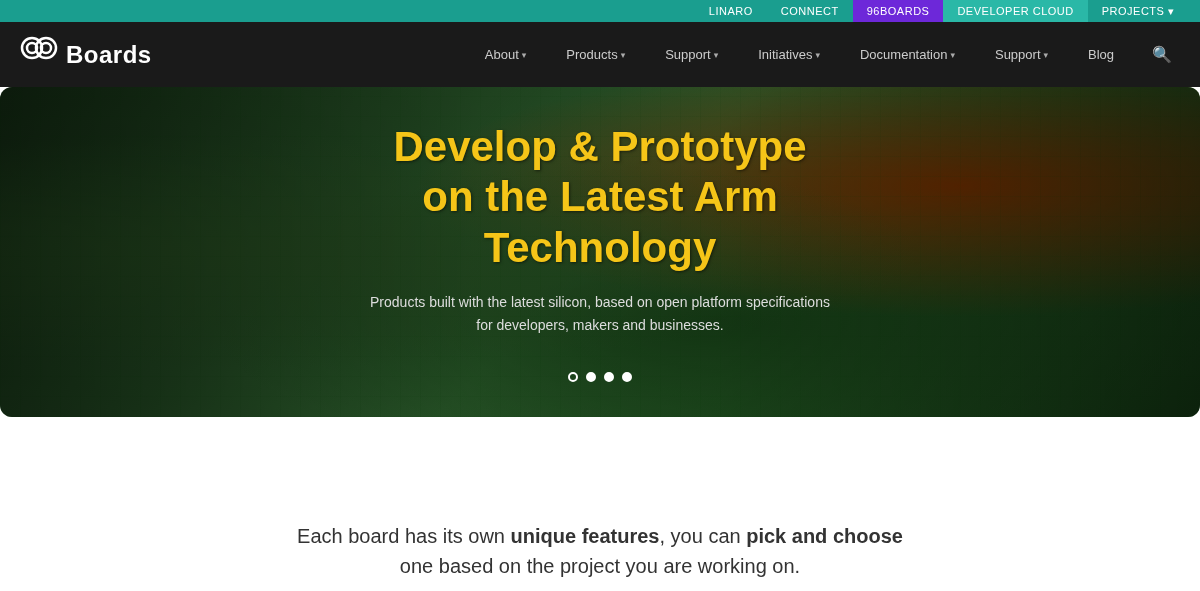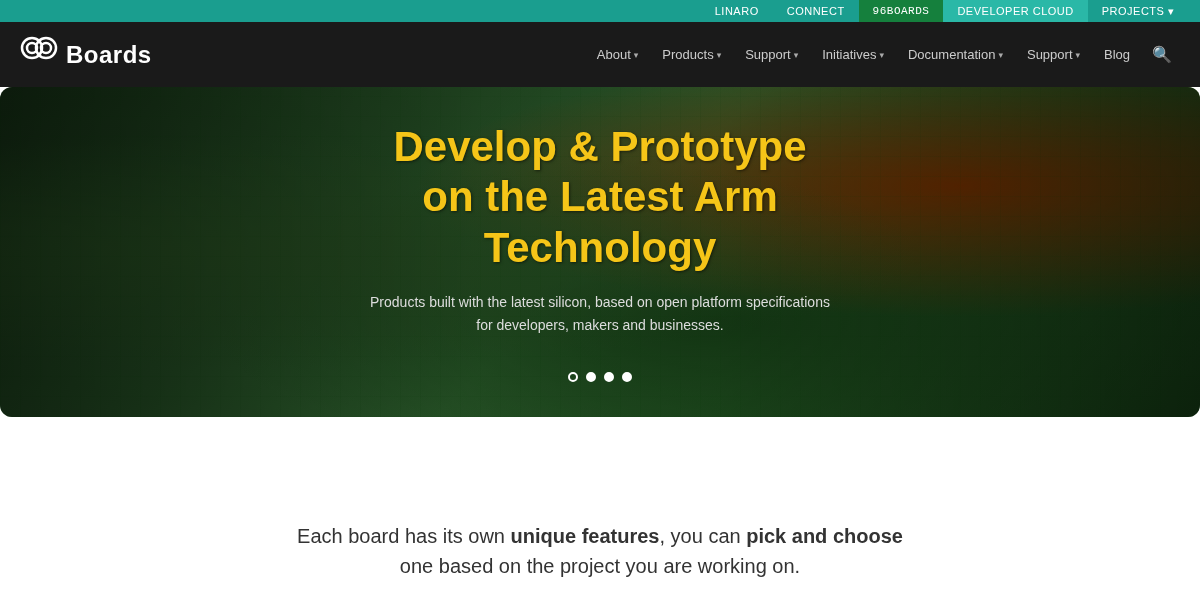--- a/index.html
+++ b/index.html
@@ -20,23 +20,22 @@
       font-size: 11px;
       text-decoration: none;
       padding: 0 14px;
       height: 22px;
       display: flex;
       align-items: center;
       letter-spacing: 0.5px;
       font-weight: 500;
     }
     .top-bar-link.active {
-      background: #15803d;
-      color: #fff;
-      font-family: Liberation Mono, monospace;
+      background: #6d28d9;
+      color: #fff;
     }
     .top-bar-link.dev-cloud {
       background: #2ab8a7;
       color: #fff;
       text-align: center;
     }
     .top-bar-link.projects {
       color: #fff;
     }
 
@@ -65,21 +64,21 @@
     }
     #logo-text {
       font-size: 24px;
       font-weight: bold;
       color: #fff;
       letter-spacing: 0.5px;
     }
     #nav-links {
       display: flex;
       align-items: center;
-      gap: 4px;
+      gap: 20px;
     }
     .nav-link {
       color: #ccc;
       text-decoration: none;
       font-size: 13px;
       padding: 0 10px;
       height: 65px;
       display: flex;
       align-items: center;
       gap: 3px;

